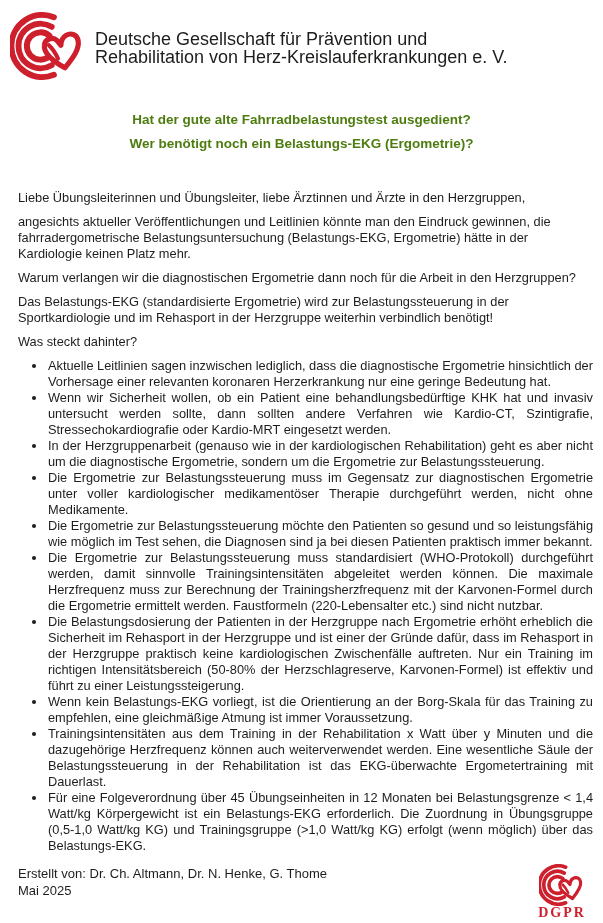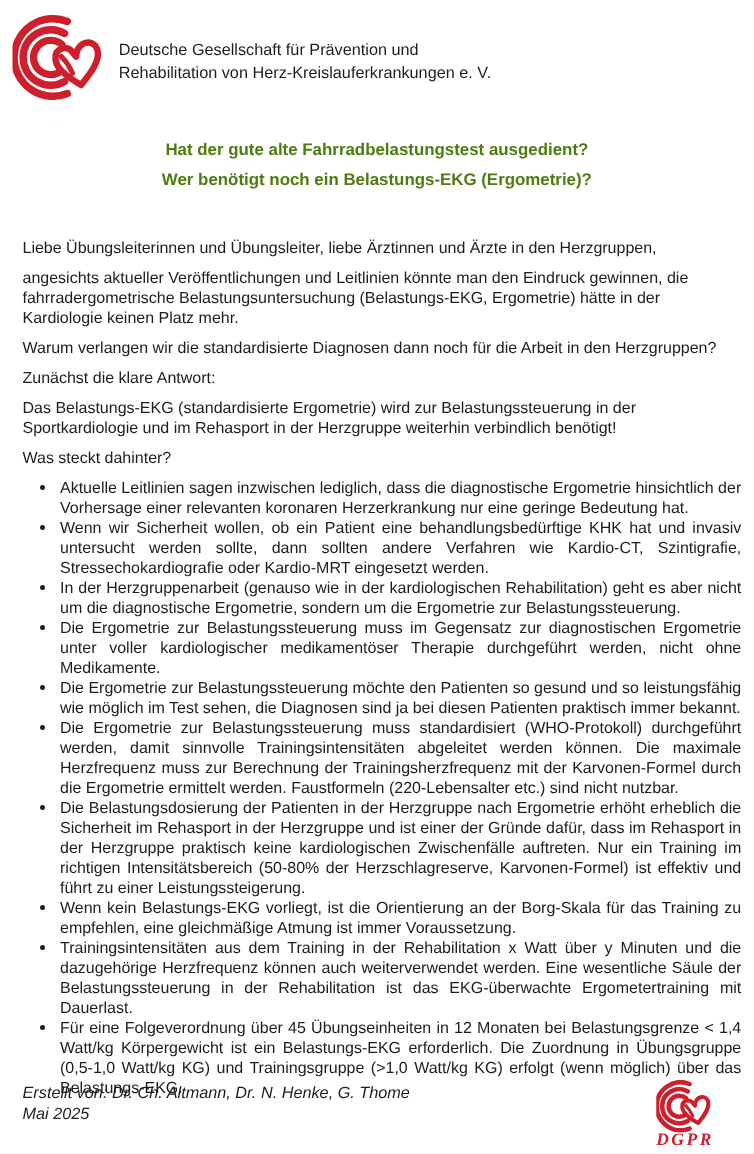--- a/index.html
+++ b/index.html
@@ -8,34 +8,34 @@
     width:603px;height:923px;
     background:#ffffff;
     font-family:"Liberation Sans", sans-serif;
     color:#1d1d1b;
     overflow:hidden;
     margin:0 auto;
   }
   
   .header{position:absolute;top:12px;left:10px;display:flex;align-items:flex-start;}
   .logo-large{width:76px;height:68px;flex:0 0 auto;}
-  .org{margin-left:9px;margin-top:19px;font-size:13px;line-height:17.5px;color:#1d1d1b;}
+  .org{margin-left:9px;margin-top:19px;font-size:18px;line-height:17.5px;color:#1d1d1b;}
   
   .titles{position:absolute;top:112px;left:0;right:0;text-align:center;
           font-size:13.5px;font-weight:bold;color:#4d7c0f;}
   .titles .t2{margin-top:9px;}
   
   .content{position:absolute;top:190px;left:18px;right:10px;
            font-size:12.8px;line-height:16px;}
   .content p{margin:0 0 8px 0;}
   .bullets{margin:2px 0 0 0;padding-left:29px;}
   .bullets li{text-align:justify;padding-left:1px;margin:0;}
   
-  .footer{position:absolute;left:18px;right:22px;bottom:2px;
-          display:flex;justify-content:space-between;align-items:flex-end;font-style:italic;}
+  .footer{position:absolute;left:18px;right:8px;bottom:2px;
+          display:flex;justify-content:space-between;align-items:flex-end;}
   .footer-text{font-size:13px;line-height:17px;margin-bottom:22px;}
   .footer-logo{width:66px;text-align:center;}
   .logo-small{width:46px;height:42px;display:block;margin:0 auto;}
   .wordmark{font-family:"Liberation Serif", serif;font-weight:bold;
             font-size:14px;letter-spacing:2px;color:#ce1f2c;margin-top:-1px;}
 </style>
 </head>
 <body>
 
 <div class="page">
@@ -57,22 +57,21 @@
   </div>
 
   <div class="titles">
     <div class="t1">Hat der gute alte Fahrradbelastungstest ausgedient?</div>
     <div class="t2">Wer benötigt noch ein Belastungs-EKG (Ergometrie)?</div>
   </div>
 
   <div class="content">
     <p>Liebe Übungsleiterinnen und Übungsleiter, liebe Ärztinnen und Ärzte in den Herzgruppen,</p>
     <p>angesichts aktueller Veröffentlichungen und Leitlinien könnte man den Eindruck gewinnen, die fahrradergometrische Belastungsuntersuchung (Belastungs-EKG, Ergometrie) hätte in der Kardiologie keinen Platz mehr.</p>
-    <p>Warum verlangen wir die standardisierte Diagnosen dann noch für die Arbeit in den Herzgruppen?</p>
-    <p>Zunächst die klare Antwort:</p>
+    <p>Warum verlangen wir die diagnostischen Ergometrie dann noch für die Arbeit in den Herzgruppen?</p>
     <p>Das Belastungs-EKG (standardisierte Ergometrie) wird zur Belastungssteuerung in der Sportkardiologie und im Rehasport in der Herzgruppe weiterhin verbindlich benötigt!</p>
     <p>Was steckt dahinter?</p>
     <ul class="bullets">
       <li>Aktuelle Leitlinien sagen inzwischen lediglich, dass die diagnostische Ergometrie hinsichtlich der Vorhersage einer relevanten koronaren Herzerkrankung nur eine geringe Bedeutung hat.</li>
       <li>Wenn wir Sicherheit wollen, ob ein Patient eine behandlungsbedürftige KHK hat und invasiv untersucht werden sollte, dann sollten andere Verfahren wie Kardio-CT, Szintigrafie, Stressechokardiografie oder Kardio-MRT eingesetzt werden.</li>
       <li>In der Herzgruppenarbeit (genauso wie in der kardiologischen Rehabilitation) geht es aber nicht um die diagnostische Ergometrie, sondern um die Ergometrie zur Belastungssteuerung.</li>
       <li>Die Ergometrie zur Belastungssteuerung muss im Gegensatz zur diagnostischen Ergometrie unter voller kardiologischer medikamentöser Therapie durchgeführt werden, nicht ohne Medikamente.</li>
       <li>Die Ergometrie zur Belastungssteuerung möchte den Patienten so gesund und so leistungsfähig wie möglich im Test sehen, die Diagnosen sind ja bei diesen Patienten praktisch immer bekannt.</li>
       <li>Die Ergometrie zur Belastungssteuerung muss standardisiert (WHO-Protokoll) durchgeführt werden, damit sinnvolle Trainingsintensitäten abgeleitet werden können. Die maximale Herzfrequenz muss zur Berechnung der Trainingsherzfrequenz mit der Karvonen-Formel durch die Ergometrie ermittelt werden. Faustformeln (220-Lebensalter etc.) sind nicht nutzbar.</li>
       <li>Die Belastungsdosierung der Patienten in der Herzgruppe nach Ergometrie erhöht erheblich die Sicherheit im Rehasport in der Herzgruppe und ist einer der Gründe dafür, dass im Rehasport in der Herzgruppe praktisch keine kardiologischen Zwischenfälle auftreten. Nur ein Training im richtigen Intensitätsbereich (50-80% der Herzschlagreserve, Karvonen-Formel) ist effektiv und führt zu einer Leistungssteigerung.</li>

